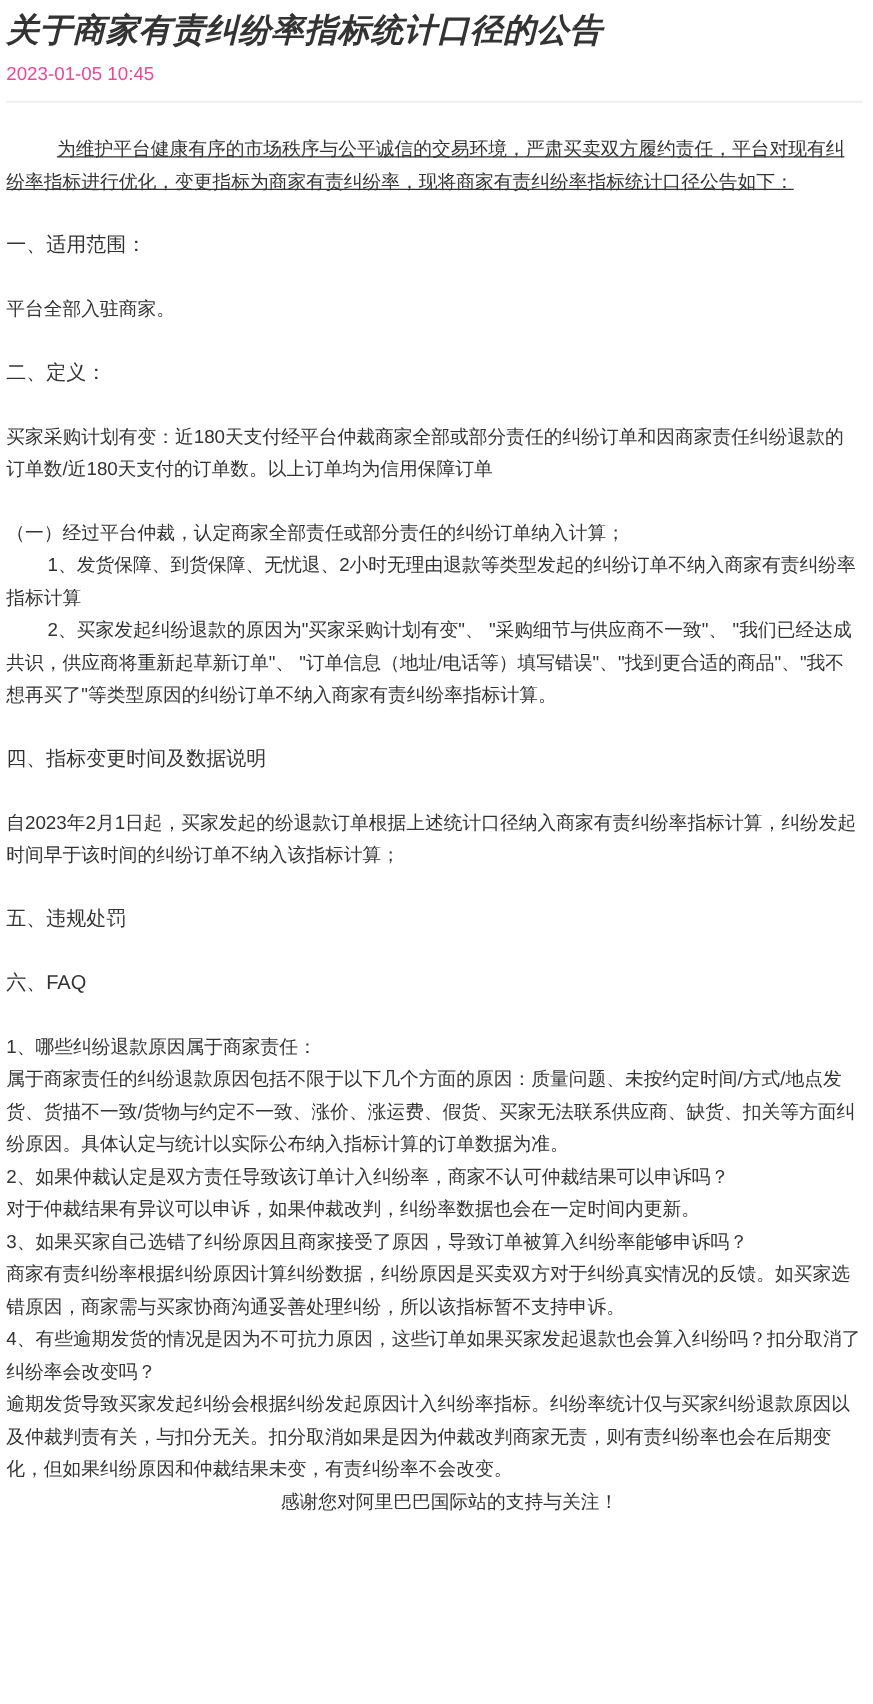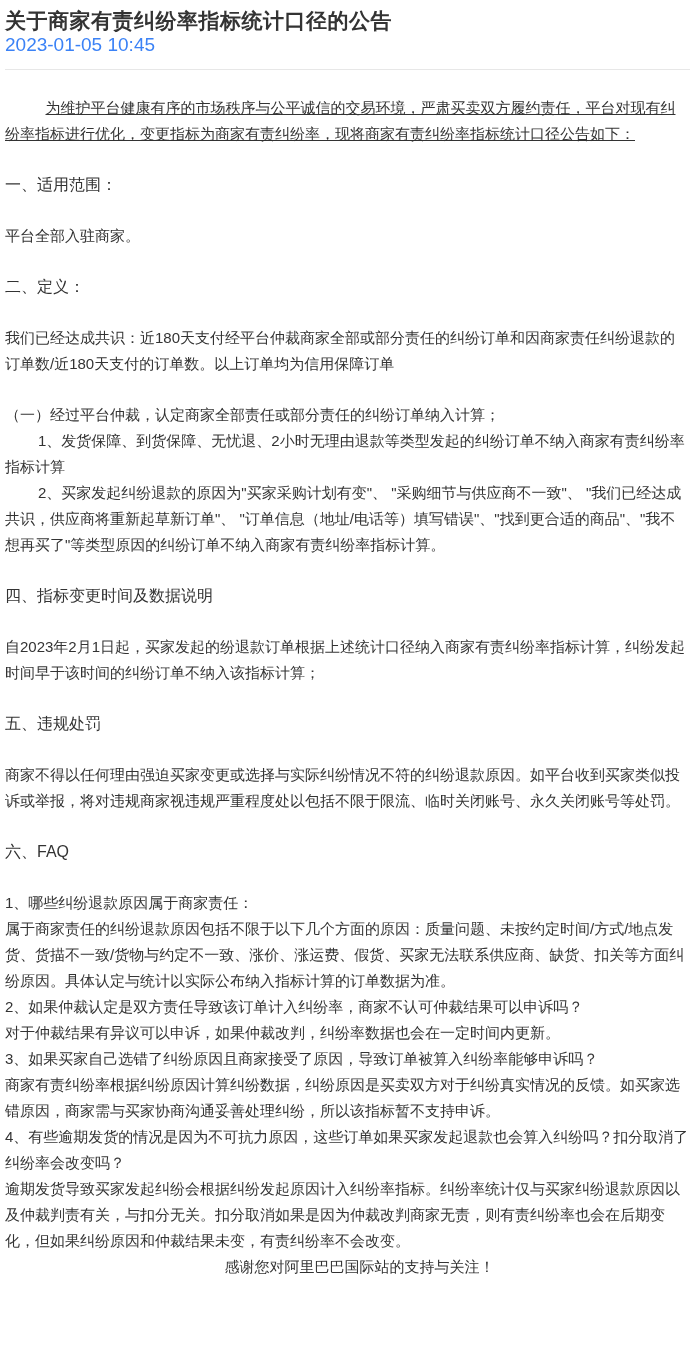--- a/index.html
+++ b/index.html
@@ -11,29 +11,31 @@
     width: 698px;
     font-family: "Liberation Sans", "DejaVu Sans", sans-serif;
     color: #333333;
   }
   .doc {
     padding: 8px 8px 6px 5px;
     box-sizing: border-box;
     width: 698px;
   }
   .title {
-    font-size: 21px;
+    font-size: 26px;
     font-weight: bold;
     color: #333333;
     line-height: 1.25;
     letter-spacing: 0.5px;
+    font-style: italic;
   }
   .pub-date {
-    font-size: 19px;
-    color: #3b82f6;
+    margin-top: 10px;
+    font-size: 15px;
+    color: #ec4899;
   }
   .divider {
     border-bottom: 1px solid #e7e7e7;
     margin-top: 13px;
   }
   .content {
     font-size: 15px;
     line-height: 26px;
     color: #333333;
   }
@@ -60,33 +62,32 @@
   <div class="divider"></div>
 
   <div class="content">
 
     <div class="block indent-lg">为维护平台健康有序的市场秩序与公平诚信的交易环境，严肃买卖双方履约责任，平台对现有纠纷率指标进行优化，变更指标为商家有责纠纷率，现将商家有责纠纷率指标统计口径公告如下：</div>
 
     <div class="block heading">一、适用范围：</div>
     <div class="block line">平台全部入驻商家。</div>
 
     <div class="block heading">二、定义：</div>
-    <div class="block line">我们已经达成共识：近180天支付经平台仲裁商家全部或部分责任的纠纷订单和因商家责任纠纷退款的订单数/近180天支付的订单数。以上订单均为信用保障订单</div>
+    <div class="block line">买家采购计划有变：近180天支付经平台仲裁商家全部或部分责任的纠纷订单和因商家责任纠纷退款的订单数/近180天支付的订单数。以上订单均为信用保障订单</div>
 
     <div class="block">
       <div class="line">（一）经过平台仲裁，认定商家全部责任或部分责任的纠纷订单纳入计算；</div>
       <div class="line indent-md">1、发货保障、到货保障、无忧退、2小时无理由退款等类型发起的纠纷订单不纳入商家有责纠纷率指标计算</div>
       <div class="line indent-md">2、买家发起纠纷退款的原因为"买家采购计划有变"、 "采购细节与供应商不一致"、 "我们已经达成共识，供应商将重新起草新订单"、 "订单信息（地址/电话等）填写错误"、"找到更合适的商品"、"我不想再买了"等类型原因的纠纷订单不纳入商家有责纠纷率指标计算。</div>
     </div>
 
     <div class="block heading">四、指标变更时间及数据说明</div>
     <div class="block line">自2023年2月1日起，买家发起的纷退款订单根据上述统计口径纳入商家有责纠纷率指标计算，纠纷发起时间早于该时间的纠纷订单不纳入该指标计算；</div>
 
     <div class="block heading">五、违规处罚</div>
-    <div class="block line">商家不得以任何理由强迫买家变更或选择与实际纠纷情况不符的纠纷退款原因。如平台收到买家类似投诉或举报，将对违规商家视违规严重程度处以包括不限于限流、临时关闭账号、永久关闭账号等处罚。</div>
 
     <div class="block heading">六、FAQ</div>
     <div class="block">
       <div class="line">1、哪些纠纷退款原因属于商家责任：</div>
       <div class="line">属于商家责任的纠纷退款原因包括不限于以下几个方面的原因：质量问题、未按约定时间/方式/地点发货、货描不一致/货物与约定不一致、涨价、涨运费、假货、买家无法联系供应商、缺货、扣关等方面纠纷原因。具体认定与统计以实际公布纳入指标计算的订单数据为准。</div>
       <div class="line">2、如果仲裁认定是双方责任导致该订单计入纠纷率，商家不认可仲裁结果可以申诉吗？</div>
       <div class="line">对于仲裁结果有异议可以申诉，如果仲裁改判，纠纷率数据也会在一定时间内更新。</div>
       <div class="line">3、如果买家自己选错了纠纷原因且商家接受了原因，导致订单被算入纠纷率能够申诉吗？</div>
       <div class="line">商家有责纠纷率根据纠纷原因计算纠纷数据，纠纷原因是买卖双方对于纠纷真实情况的反馈。如买家选错原因，商家需与买家协商沟通妥善处理纠纷，所以该指标暂不支持申诉。</div>
       <div class="line">4、有些逾期发货的情况是因为不可抗力原因，这些订单如果买家发起退款也会算入纠纷吗？扣分取消了纠纷率会改变吗？</div>

